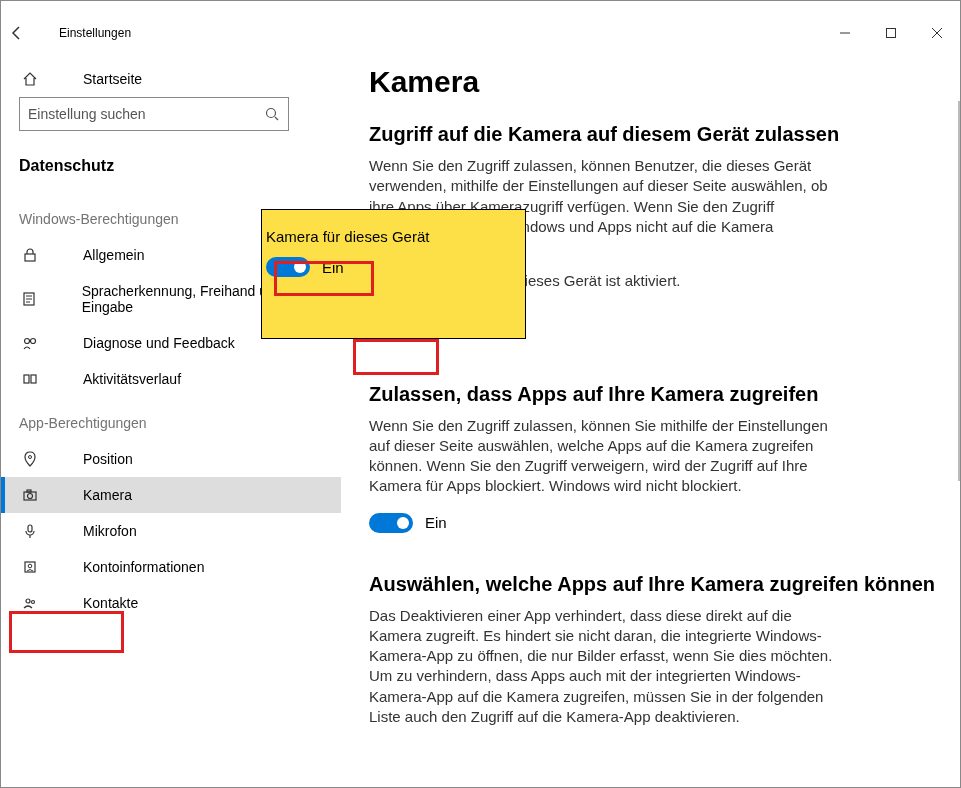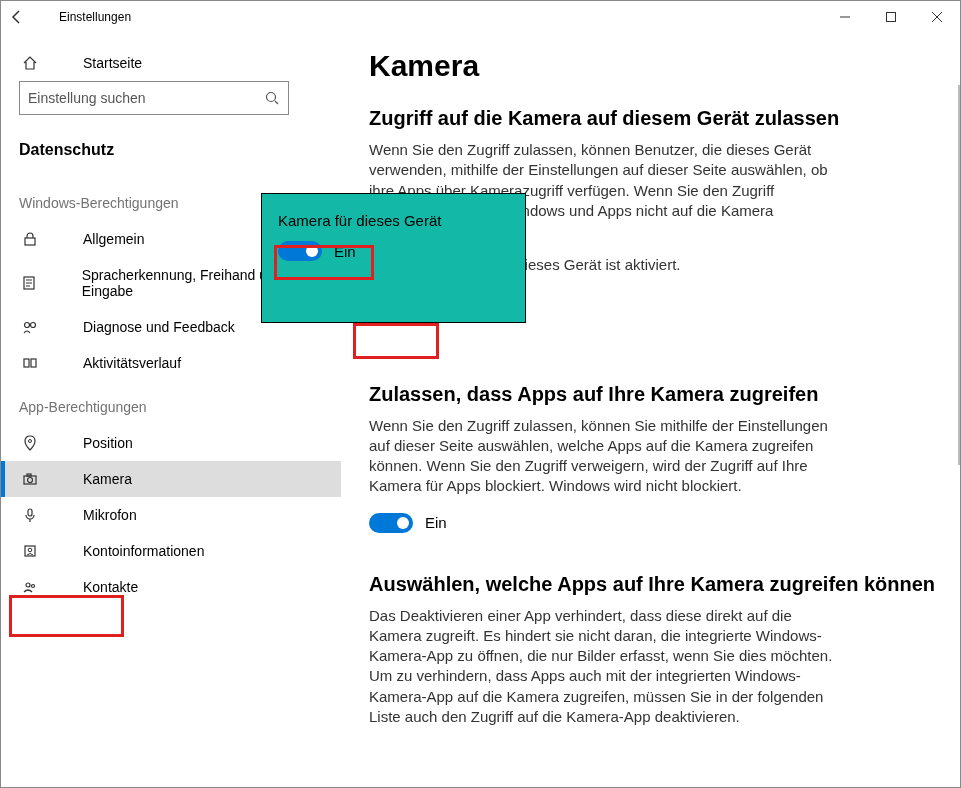--- a/index.html
+++ b/index.html
@@ -17,20 +17,21 @@
   display: flex;
   flex-direction: column;
   border: 1px solid #888;
 }
 .titlebar {
   height: 32px;
   display: flex;
   align-items: center;
   padding-left: 8px;
   font-size: 12px;
+  margin-top: 16px;
 }
 .titlebar .back { width: 30px; text-align: center; cursor: pointer; }
 .titlebar .title { margin-left: 20px; }
 .titlebar .win-controls { margin-left: auto; display: flex; }
 .titlebar .win-controls .wbtn {
   width: 46px; height: 32px; display: flex; align-items: center; justify-content: center;
   cursor: pointer; font-size: 14px;
 }
 .body {
   flex: 1; display: flex; overflow: hidden; position: relative;
@@ -70,21 +71,21 @@
   cursor: pointer;
 }
 .toggle .knob {
   width: 12px; height: 12px; border-radius: 50%; background: #fff; position: absolute; right: 4px; top: 4px;
 }
 .toggle-label { font-size: 15px; }
 
 
 .popup {
   position: absolute; left: 260px; top: 160px; width: 265px; height: 130px;
-  background: #14b8a6; border: 1px solid #000; padding: 18px 16px;
+  background: #fde047; border: 1px solid #000; padding: 18px 4px;
 }
 .popup .ptitle { font-size: 15px; margin-bottom: 12px; }
 
 
 .redbox { position: absolute; border: 3px solid #e02020; pointer-events: none; }
 .rb-toggle { left: 273px; top: 212px; width: 100px; height: 35px; }
 .rb-btn { left: 352px; top: 290px; width: 86px; height: 36px; }
 .rb-kamera { left: 8px; top: 562px; width: 115px; height: 42px; }
 .scrollthumb {
   position: absolute; right: 0; top: 52px; width: 2px; height: 380px; background: #bbb;
@@ -245,21 +246,21 @@
     </div>
 
     <div class="content">
       <div class="h1">Kamera</div>
 
       <div class="h2" style="margin-top:1px">Zugriff auf die Kamera auf diesem Gerät zulassen</div>
       <div class="para">Wenn Sie den Zugriff zulassen, können Benutzer, die dieses Gerät verwenden, mithilfe der Einstellungen auf dieser Seite auswählen, ob ihre Apps über Kamerazugriff verfügen. Wenn Sie den Zugriff verweigern, können Windows und Apps nicht auf die Kamera zugreifen.</div>
       <div class="para" style="margin-top:14px">Der Kamerazugriff für dieses Gerät ist aktiviert.</div>
       <div class="btn">Ändern</div>
 
-      <div class="h2" style="margin-top:60px">Zulassen, dass Apps auf Ihre Kamera zugreifen</div>
+      <div class="h2" style="margin-top:44px">Zulassen, dass Apps auf Ihre Kamera zugreifen</div>
       <div class="para">Wenn Sie den Zugriff zulassen, können Sie mithilfe der Einstellungen auf dieser Seite auswählen, welche Apps auf die Kamera zugreifen können. Wenn Sie den Zugriff verweigern, wird der Zugriff auf Ihre Kamera für Apps blockiert. Windows wird nicht blockiert.</div>
       <div class="toggle-row">
         <div class="toggle">
             <div class="knob"></div>
           </div>
         <div class="toggle-label">Ein</div>
       </div>
 
       <div class="h2" style="margin-top:40px">Auswählen, welche Apps auf Ihre Kamera zugreifen können</div>
       <div class="para">Das Deaktivieren einer App verhindert, dass diese direkt auf die Kamera zugreift. Es hindert sie nicht daran, die integrierte Windows-Kamera-App zu öffnen, die nur Bilder erfasst, wenn Sie dies möchten. Um zu verhindern, dass Apps auch mit der integrierten Windows-Kamera-App auf die Kamera zugreifen, müssen Sie in der folgenden Liste auch den Zugriff auf die Kamera-App deaktivieren.</div>

